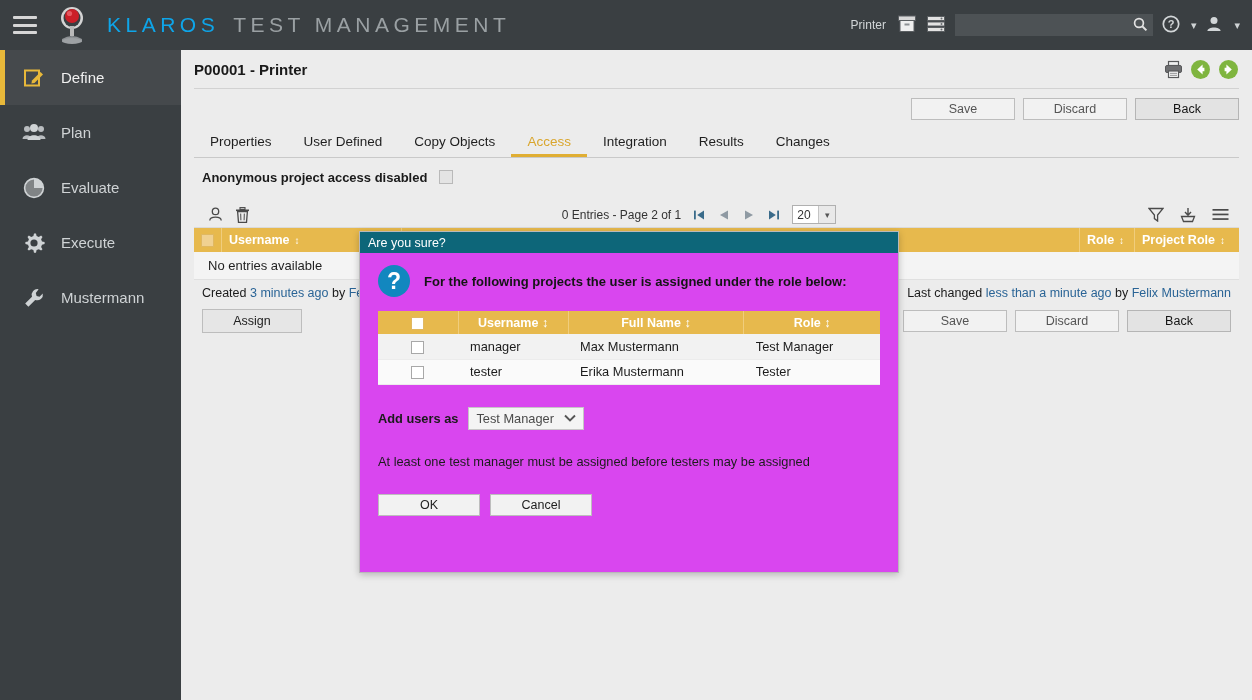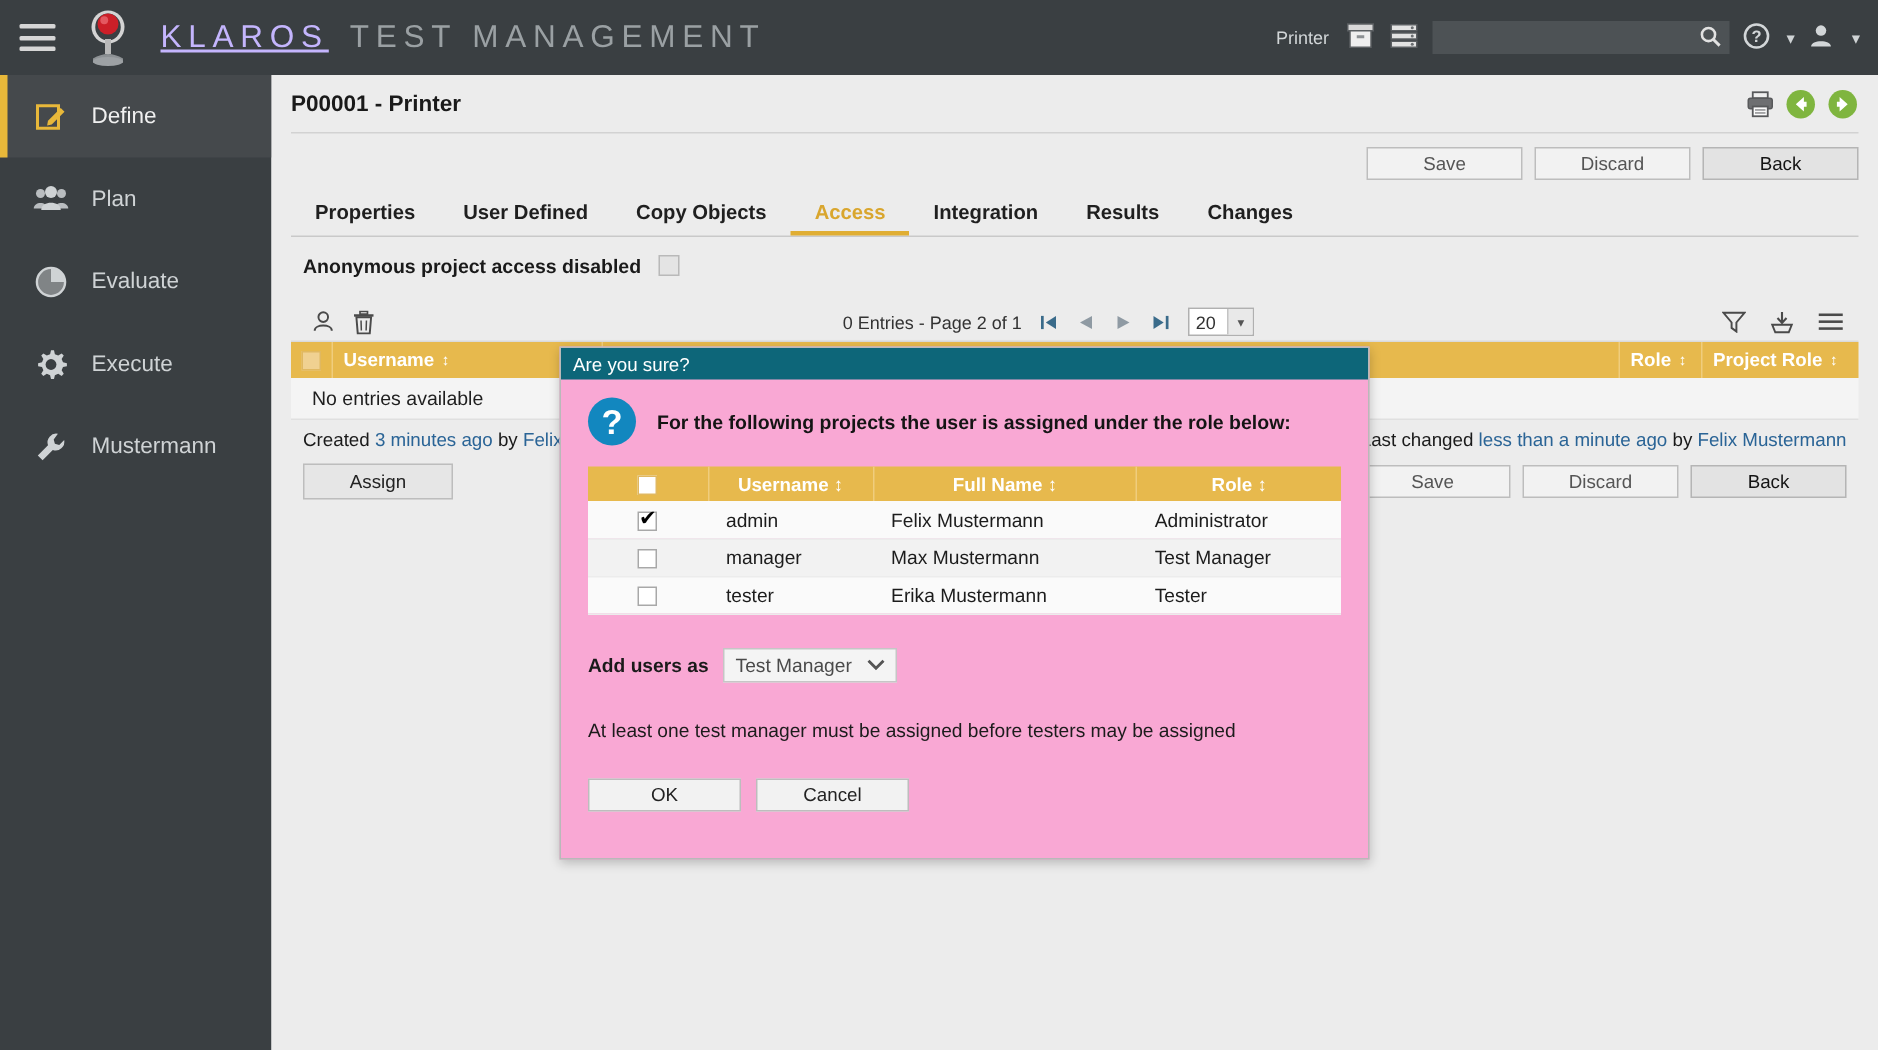--- a/index.html
+++ b/index.html
@@ -25,21 +25,21 @@
     display: flex; flex-direction: column; justify-content: space-between;
     cursor: pointer;
   }
   .hamburger i { display: block; height: 3px; background: #d6d6d6; border-radius: 1px; }
   .logo-mark { width: 42px; height: 40px; position: relative; }
   .brand {
     margin-left: 14px;
     font-size: 21px; letter-spacing: 4.5px; font-weight: 400;
     display: flex; align-items: center; gap: 14px;
   }
-  .brand .b1 { color: #c4b5fd; text-decoration: underline; }
+  .brand .b1 { color: #0ea5e9; }
   .brand .b2 { color: #9aa0a3; }
 
   .top-right {
     margin-left: auto; display: flex; align-items: center; gap: 9px;
     padding-right: 12px;
   }
   .top-right .proj-label { color: #d2d6d8; font-size: 12px; margin-right: 2px; }
   .ticon { width: 20px; height: 20px; display: inline-block; cursor: pointer; }
   .searchbox {
     width: 198px; height: 22px; background: #4d5255; border: none;
@@ -95,21 +95,21 @@
   }
   .btn.strong { background: #e3e3e3; color: #141414; border-color: #b5b5b5; }
   .btn.assign { min-width: 100px; height: 24px; line-height: 22px; color: #222; background: #e6e6e6; }
 
   .tabs {
     display: flex; align-items: flex-end; gap: 0;
     border-bottom: 1px solid #c9c9c9; height: 30px;
   }
   .tab {
     padding: 0 16px; font-size: 13.5px; color: #1f1f1f; cursor: pointer;
-    line-height: 28px; height: 29px; border-bottom: 3px solid transparent; font-weight: bold;
+    line-height: 28px; height: 29px; border-bottom: 3px solid transparent;
   }
   .tab.active { color: #d9a62e; border-bottom-color: #e0ae33; }
 
   .anon-row { display: flex; align-items: center; gap: 12px; height: 38px; padding-left: 8px; }
   .anon-row .lbl { font-weight: bold; font-size: 13px; color: #1a1a1a; }
   .cbox {
     width: 14px; height: 14px; border: 1px solid #b9b9b9; background: #e4e4e4;
     display: inline-block; cursor: pointer;
   }
 
@@ -152,22 +152,22 @@
   }
   .meta-row { display: flex; align-items: center; height: 26px; padding: 0 8px; font-size: 12.5px; }
   .meta-left { color: #1a1a1a; }
   .meta-right { margin-left: auto; color: #1a1a1a; }
   .lnk { color: #2a6496; }
   .bottom-actions { display: flex; align-items: center; padding: 0 8px; height: 30px; }
   .bottom-actions .right { margin-left: auto; display: flex; gap: 8px; }
 
   
   .modal {
-    position: absolute; left: 373px; top: 231px; width: 540px; height: 342px;
-    background: #f9a8d4; border: 1px solid #b9b9b9;
+    position: absolute; left: 359px; top: 231px; width: 540px; height: 342px;
+    background: #d946ef; border: 1px solid #b9b9b9;
     box-shadow: 0 2px 7px rgba(0,0,0,0.22);
     z-index: 50;
   }
   .modal-title {
     height: 21px; background: #0d6679; color: #ffffff;
     font-size: 12.5px; display: flex; align-items: center; padding-left: 8px;
   }
   .modal-body { padding: 12px 18px 0 18px; }
   .modal-head-row { display: flex; align-items: center; gap: 14px; margin-bottom: 14px; }
   .qmark {
@@ -549,28 +549,20 @@
               <span>Full Name</span>
               <span class="sortico">↕</span>
             </th>
             <th>
               <span>Role</span>
               <span class="sortico">↕</span>
             </th>
           </tr>
         </thead>
         <tbody>
-          <tr class="odd">
-            <td class="cbcol">
-              <span class="mcb checked"></span>
-            </td>
-            <td>admin</td>
-            <td>Felix Mustermann</td>
-            <td>Administrator</td>
-          </tr>
           <tr class="even">
             <td class="cbcol">
               <span class="mcb"></span>
             </td>
             <td>manager</td>
             <td>Max Mustermann</td>
             <td>Test Manager</td>
           </tr>
           <tr class="odd">
             <td class="cbcol">

